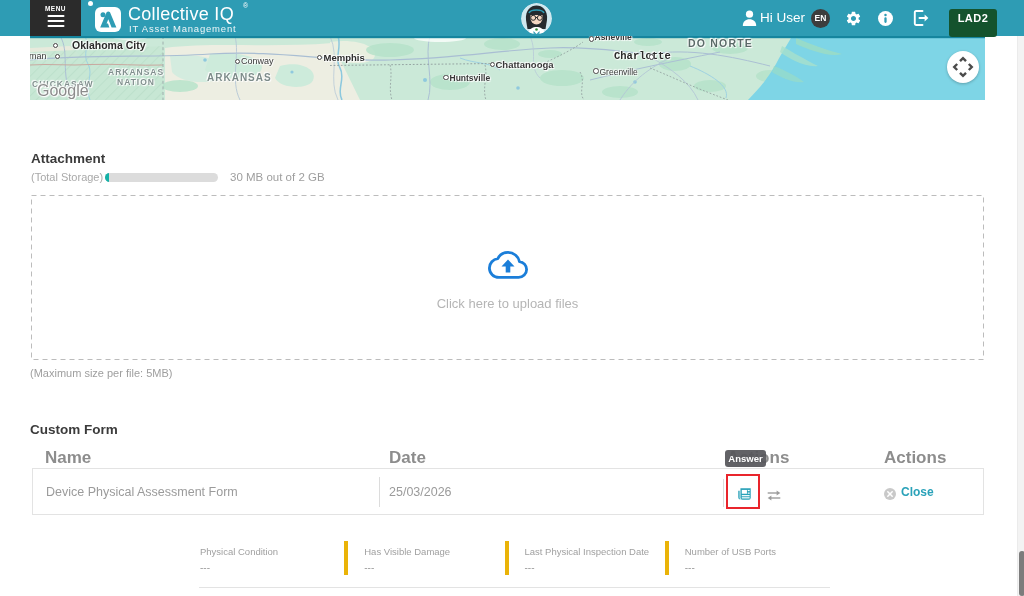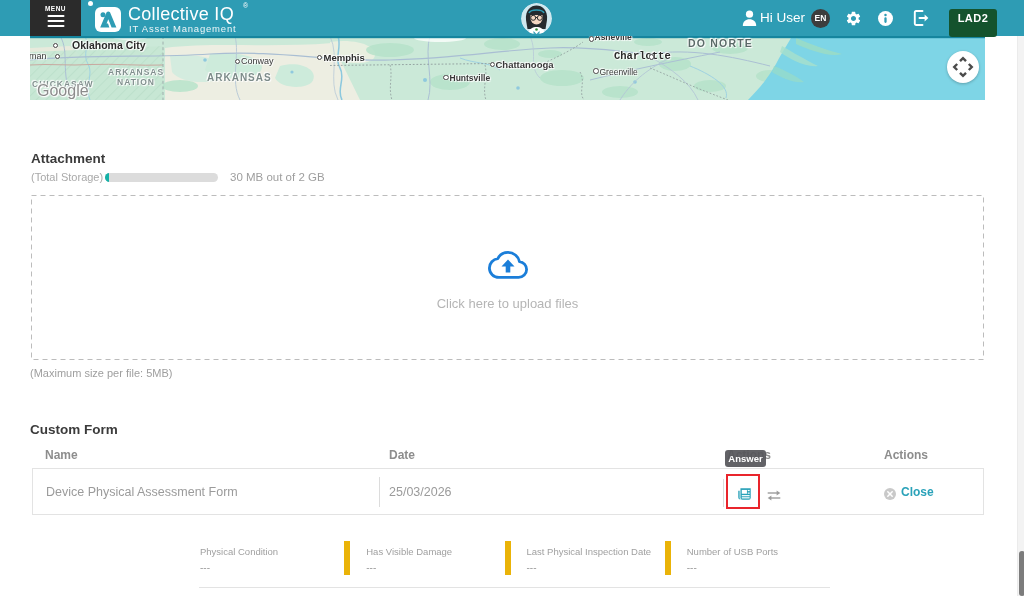--- a/index.html
+++ b/index.html
@@ -80,40 +80,40 @@
   .storage-value { position:absolute; left:230px; top:170.5px; font-size:11.5px;
     color:#9e9e9e; }
   .upload-box { position:absolute; left:31px; top:195px; width:953px; height:165px;
     cursor:pointer; }
   .upload-cloud { position:absolute; left:50%; top:56px; transform:translateX(-50%); }
   .upload-hint { position:absolute; left:0; top:101px; width:100%; text-align:center;
     font-size:13px; color:#b5b5b5; }
   .max-note { position:absolute; left:30px; top:367px; font-size:11px; color:#9e9e9e; }
 
   
-  .tbl-head { position:absolute; top:448px; font-size:12px; font-weight:bold;
+  .tbl-head { position:absolute; top:448px; font-size:17px; font-weight:bold;
     color:#8d8d8d; }
   .row-box { position:absolute; left:32px; top:468px; width:952px; height:47px;
     background:#fff; border:1px solid #e3e3e3; }
   .row-text { position:absolute; top:485px; font-size:12.5px; color:#9b9b9b; }
   .cell-divider { position:absolute; width:1px; background:#dcdcdc; }
   .answer-highlight { position:absolute; left:726px; top:474px; width:34px;
     height:35px; border:2px solid var(--c-red,#e9252c); }
   .answer-btn { position:absolute; left:738px; top:486px; cursor:pointer; }
   .transfer-btn { position:absolute; left:767px; top:487px; cursor:pointer; }
   .close-btn { position:absolute; left:884px; top:486px; cursor:pointer; }
   .close-label { position:absolute; left:901px; top:485px; font-size:12px;
     font-weight:bold; color:var(--c-accent,#2aa2b9); cursor:pointer; }
   .tooltip { position:absolute; left:725px; top:450px; width:41px; height:17px;
     background:rgba(86,86,90,.93); border-radius:3px; color:#fff; font-size:9.5px;
     font-weight:bold; text-align:center; line-height:17px; z-index:5; }
 
   .answers-row { position:absolute; left:184px; top:541px; width:641px; height:34px;
     display:flex; }
-  .answers-col { width:160.25px; padding-left:16px; border-left:6px solid #eab308; }
+  .answers-col { width:160.25px; padding-left:16px; border-left:4px solid #eab308; }
   .answers-col:first-child { border-left:none; }
   .answers-col .a-label { font-size:9.5px; color:#a0a0a0; margin-top:5px; }
   .answers-col .a-value { font-size:10px; color:#9e9e9e; margin-top:5px; }
   .answers-bottom-line { position:absolute; left:199px; top:587px; width:631px;
     height:1px; background:#e3e3e3; }
 
   
   .scroll-track { position:absolute; right:0; top:36px; width:7px; height:560px;
     background:#f3f3f3; border-left:1px solid #ebebeb; }
   .scroll-thumb { position:absolute; left:0.5px; top:515px; width:6px; height:45px;

